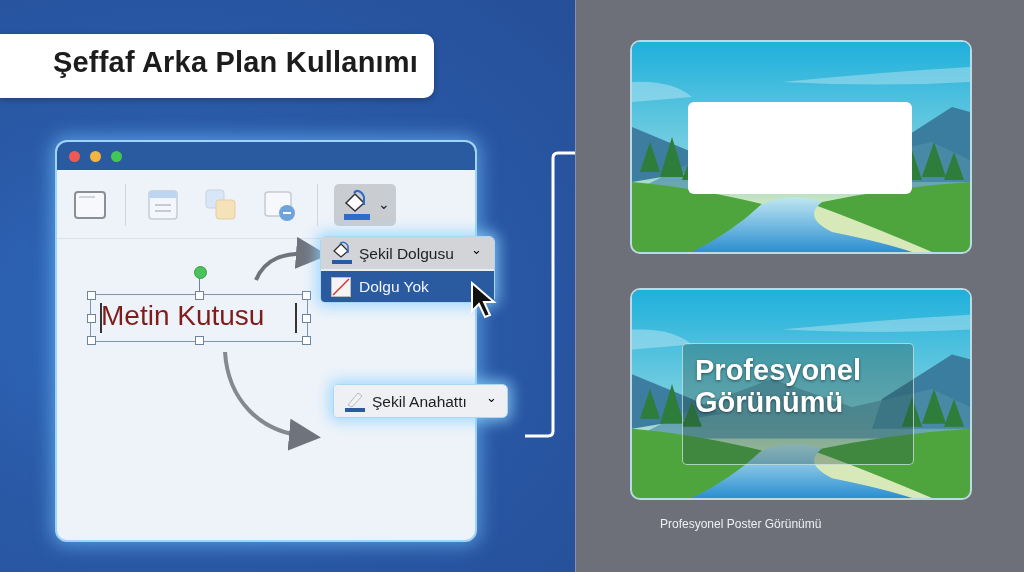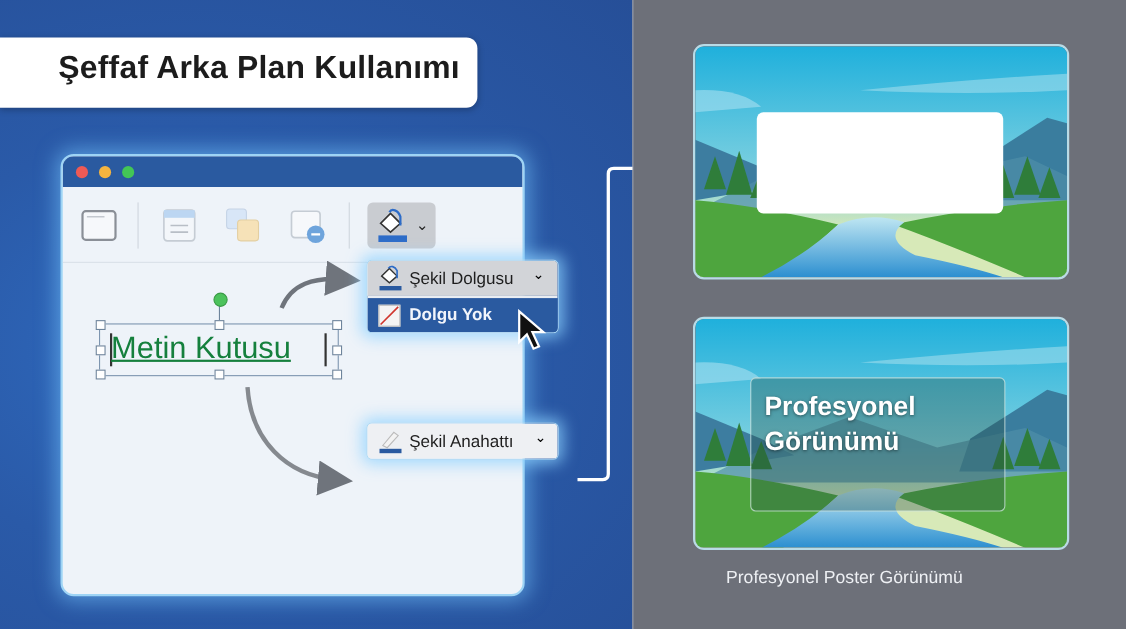--- a/index.html
+++ b/index.html
@@ -10,31 +10,31 @@
   .title-text{position:absolute;left:53px;top:12px;font-size:29px;font-weight:bold;color:#1c1c1c;letter-spacing:.2px;}
   .app-window{position:absolute;left:55px;top:140px;width:418px;height:398px;background:#eef3f9;border-radius:12px;border:2px solid #9ed4f5;box-shadow:0 0 18px 4px rgba(120,200,255,.55);overflow:hidden;}
   .titlebar{height:28px;background:#2a5aa0;position:relative;}
   .dot{position:absolute;top:9px;width:11px;height:11px;border-radius:50%;}
   .toolbar{position:absolute;top:30px;left:0;right:0;height:66px;border-bottom:1px solid #d9e0e8;}
   .tb-btn{position:absolute;top:16px;width:34px;height:34px;}
   .tb-sep{position:absolute;top:12px;width:1px;height:42px;background:#cfd6de;}
   .fill-btn{position:absolute;left:277px;top:12px;width:62px;height:42px;background:#c9ccd1;border-radius:5px;}
   .textbox{position:absolute;left:33px;top:152px;width:216px;height:46px;border:1px solid #7d95b0;}
   .handle{position:absolute;width:7px;height:7px;background:#fff;border:1px solid #6e849c;}
-  .tb-text{position:absolute;left:10px;top:5px;font-size:28px;color:#15803d;white-space:nowrap;text-decoration:underline;}
+  .tb-text{position:absolute;left:10px;top:5px;font-size:28px;color:#7f1d1d;white-space:nowrap;}
   .caret{position:absolute;top:8px;width:1.5px;height:30px;background:#333;}
   .menu{position:absolute;width:173px;border-radius:5px;overflow:hidden;box-shadow:0 0 14px 4px rgba(140,210,255,.75);border:1px solid #a9d8f5;}
   .menu-head{height:32px;background:#d2d4d8;position:relative;}
   .menu-head.light{background:#eef0f3;}
-  .menu-item{height:31px;background:#2a5aa0;position:relative;border-top:2px solid #e9edf2;font-weight:bold;}
+  .menu-item{height:31px;background:#2a5aa0;position:relative;border-top:2px solid #e9edf2;}
   .menu-label{position:absolute;left:38px;top:8px;font-size:15.5px;color:#1e1e1e;white-space:nowrap;}
   .menu-item .menu-label{color:#f2f5fb;top:7px;}
   .none-swatch{position:absolute;left:10px;top:6px;width:18px;height:18px;background:#f4f4f4;border:1px solid #bbb;}
   .poster{position:absolute;left:630px;width:338px;border-radius:10px;overflow:hidden;border:2px solid #b9dbe6;}
-  .caption{position:absolute;left:660px;top:517px;font-size:16px;color:#eef0f4;}
+  .caption{position:absolute;left:660px;top:517px;font-size:12px;color:#eef0f4;}
   .cursor{position:absolute;left:470px;top:281px;}
 </style>
 </head>
 <body>
 
 <div class="left-pane"></div>
 <div class="right-pane"></div>
 
 <div class="title-banner">
   <div class="title-text">Şeffaf Arka Plan Kullanımı</div>
@@ -100,21 +100,21 @@
       <marker id="ah" markerWidth="8" markerHeight="8" refX="4" refY="4" orient="auto">
         <path d="M0 0 L8 4 L0 8 Z" fill="#6f747c"></path>
       </marker>
     </defs>
   <path d="M256 280 C 265 258, 285 252, 312 254" fill="none" stroke="#6f747c" stroke-width="4" marker-end="url(#ah)"></path>
   <path d="M225 352 C 228 400, 260 432, 305 436" fill="none" stroke="#85898f" stroke-width="4" marker-end="url(#ah)"></path>
   <path d="M525 436 L548 436 Q553 436 553 431 L553 158 Q553 153 558 153 L598 153" fill="none" stroke="#fff" stroke-width="3"></path>
   <path d="M592 143 L610 153 L592 163 Z" fill="#fff"></path>
 </svg>
 
-<div class="menu" style="left:333px;top:236px">
+<div class="menu" style="left:320px;top:236px">
   <div class="menu-head">
     <svg style="position:absolute;left:10px;top:4px" width="22" height="24" viewBox="0 0 22 24">
         <path d="M3 10 L10 3 L17 10 L10 16 Z" fill="#fff" stroke="#333" stroke-width="1.3"></path>
         <path d="M9 3 C11 0 15 1 17 5 L17 12" fill="none" stroke="#2d6cc8" stroke-width="1.5"></path>
         <rect x="1" y="19" width="20" height="4" fill="#2a5aa0"></rect>
       </svg>
     <span class="menu-label">Şekil Dolgusu</span>
     <span style="position:absolute;left:150px;top:5px;font-size:13px">⌄</span>
   </div>
   <div class="menu-item">
@@ -178,20 +178,20 @@
       <use href="#landscape"></use>
     </svg>
   <div style="position:absolute;left:56px;top:60px;width:224px;height:92px;background:#fff;border-radius:6px"></div>
 </div>
 
 <div class="poster" style="top:288px;height:208px">
   <svg width="338" height="208">
       <use href="#landscape"></use>
     </svg>
   <div style="position:absolute;left:50px;top:53px;width:230px;height:120px;background:rgba(40,80,70,.35);border:1px solid rgba(220,240,235,.7);border-radius:5px">
-    <div style="position:absolute;left:12px;top:10px;font-size:24px;line-height:32px;font-weight:bold;color:#fff;text-shadow:0 1px 3px rgba(0,0,0,.5)">
+    <div style="position:absolute;left:12px;top:10px;font-size:29px;line-height:32px;font-weight:bold;color:#fff;text-shadow:0 1px 3px rgba(0,0,0,.5)">
       <div>Profesyonel</div>
       <div>Görünümü</div>
     </div>
   </div>
 </div>
 
 <div class="caption">Profesyonel Poster Görünümü</div>
 
 </body></html>

